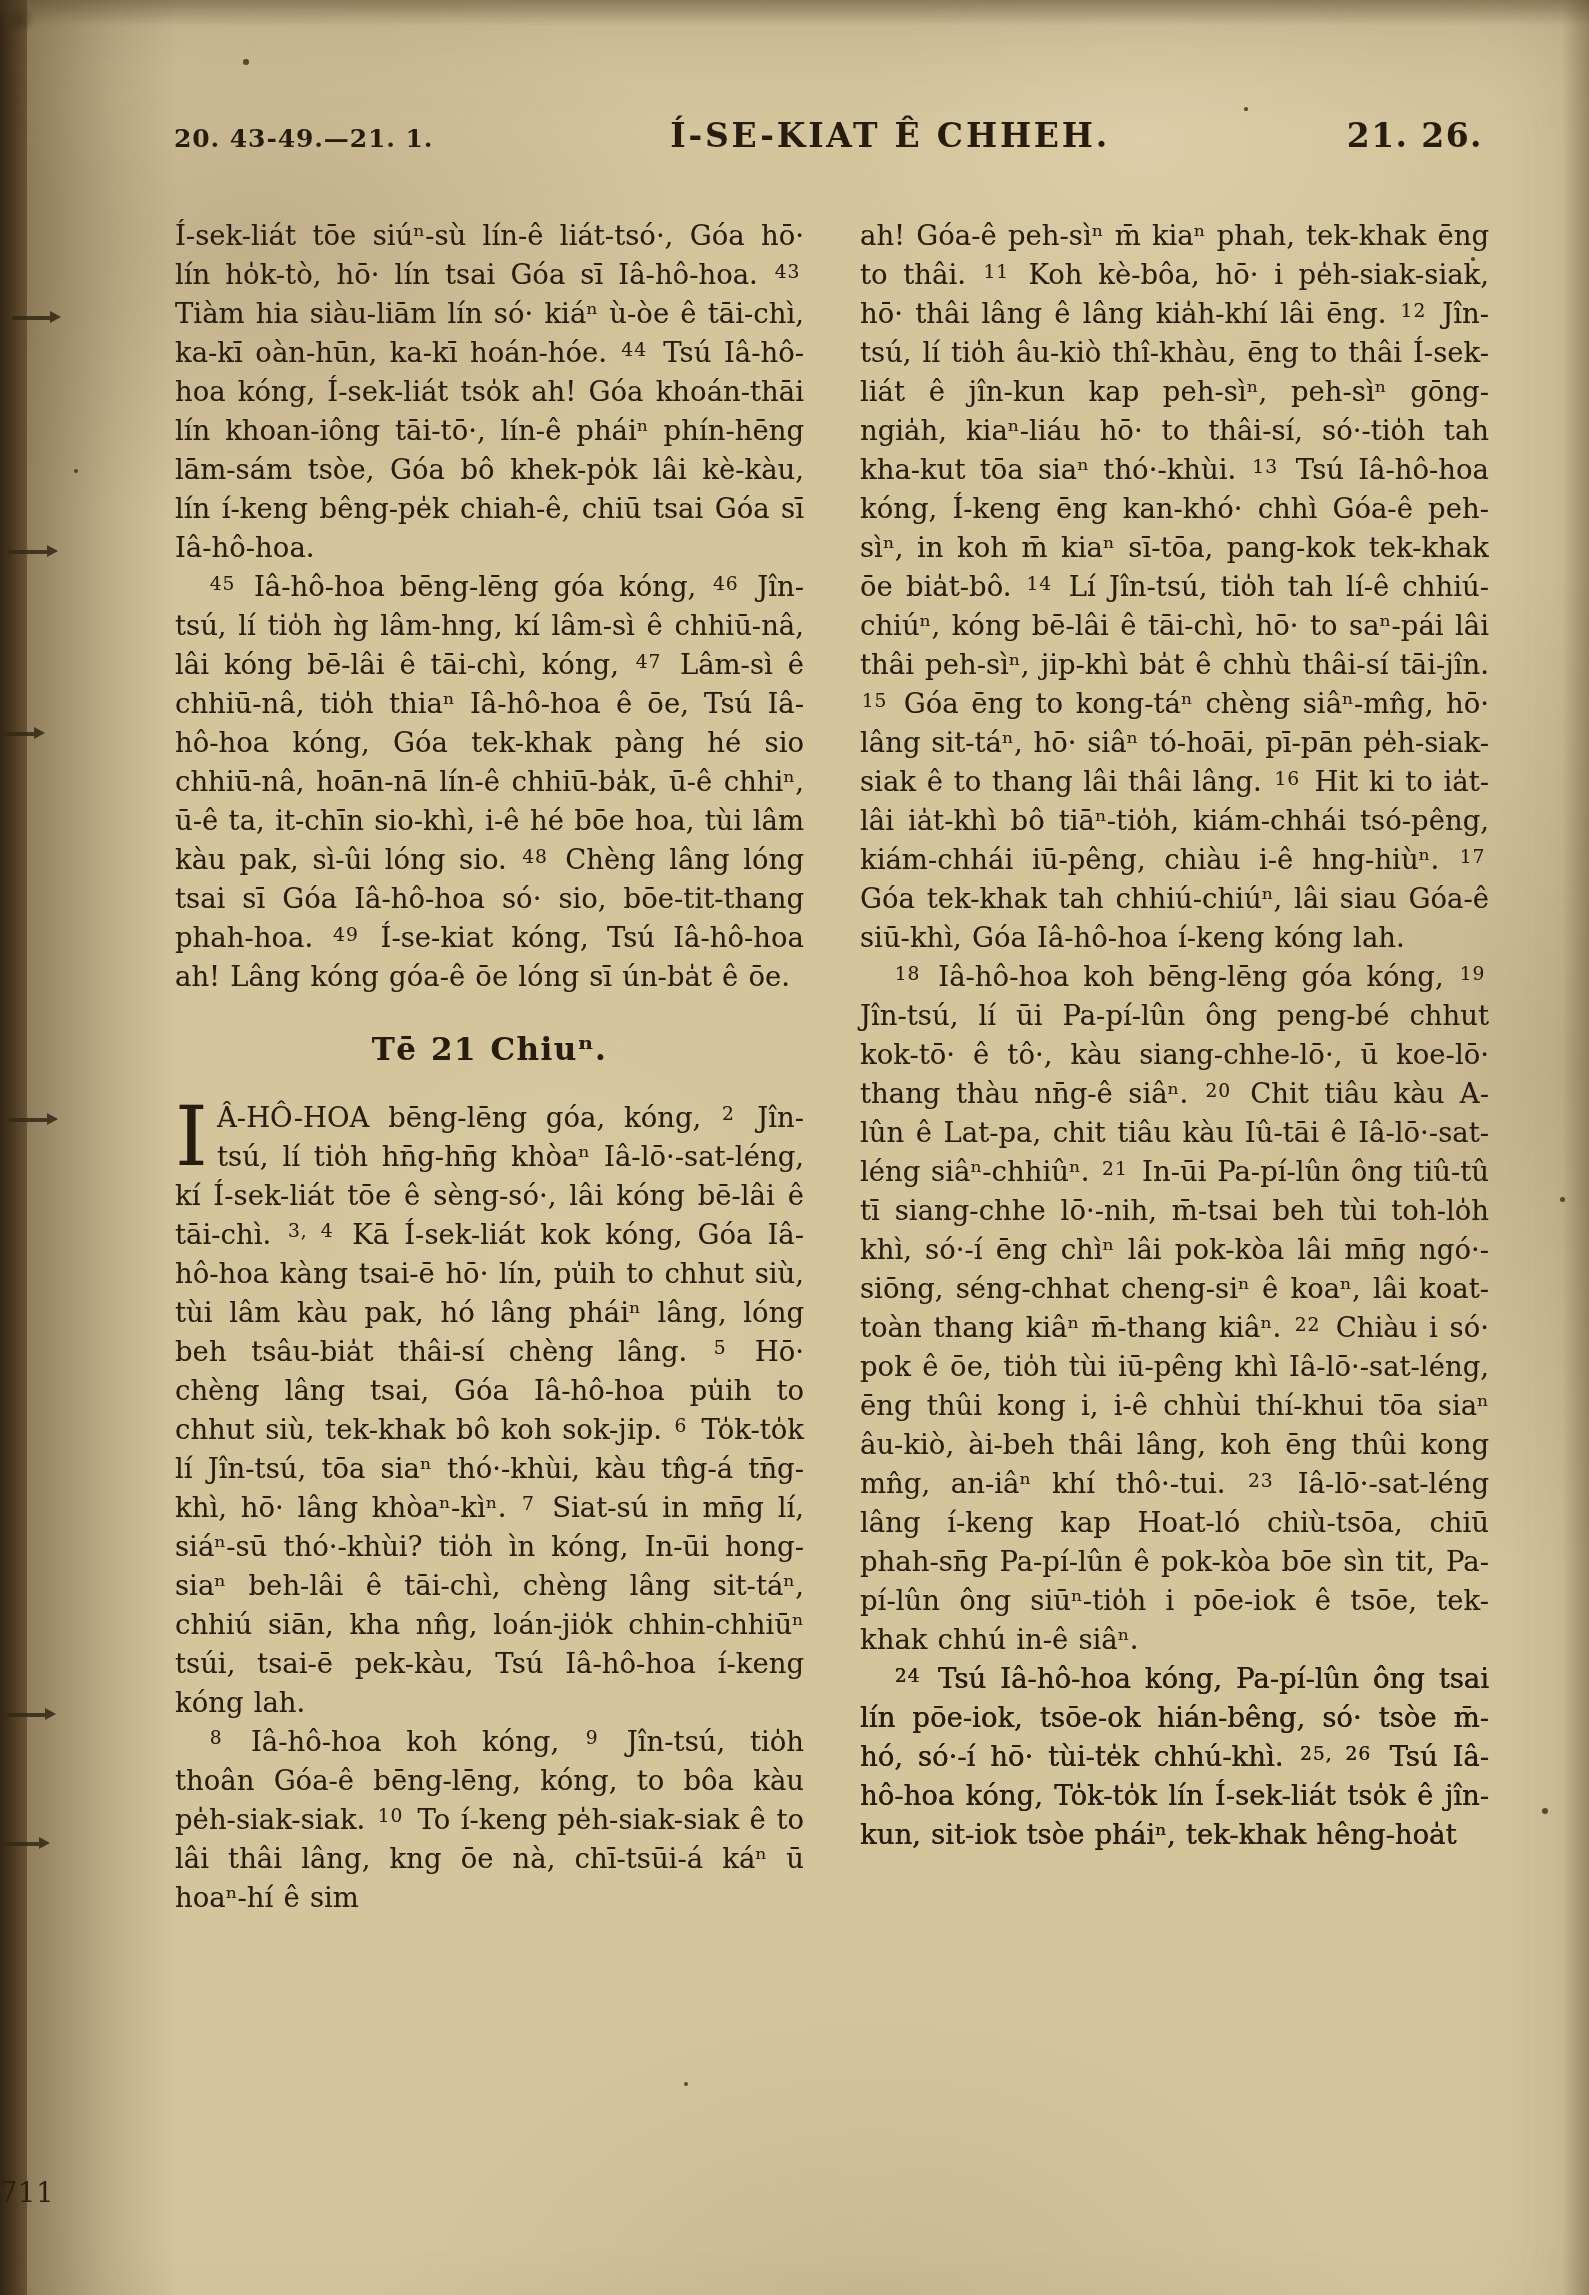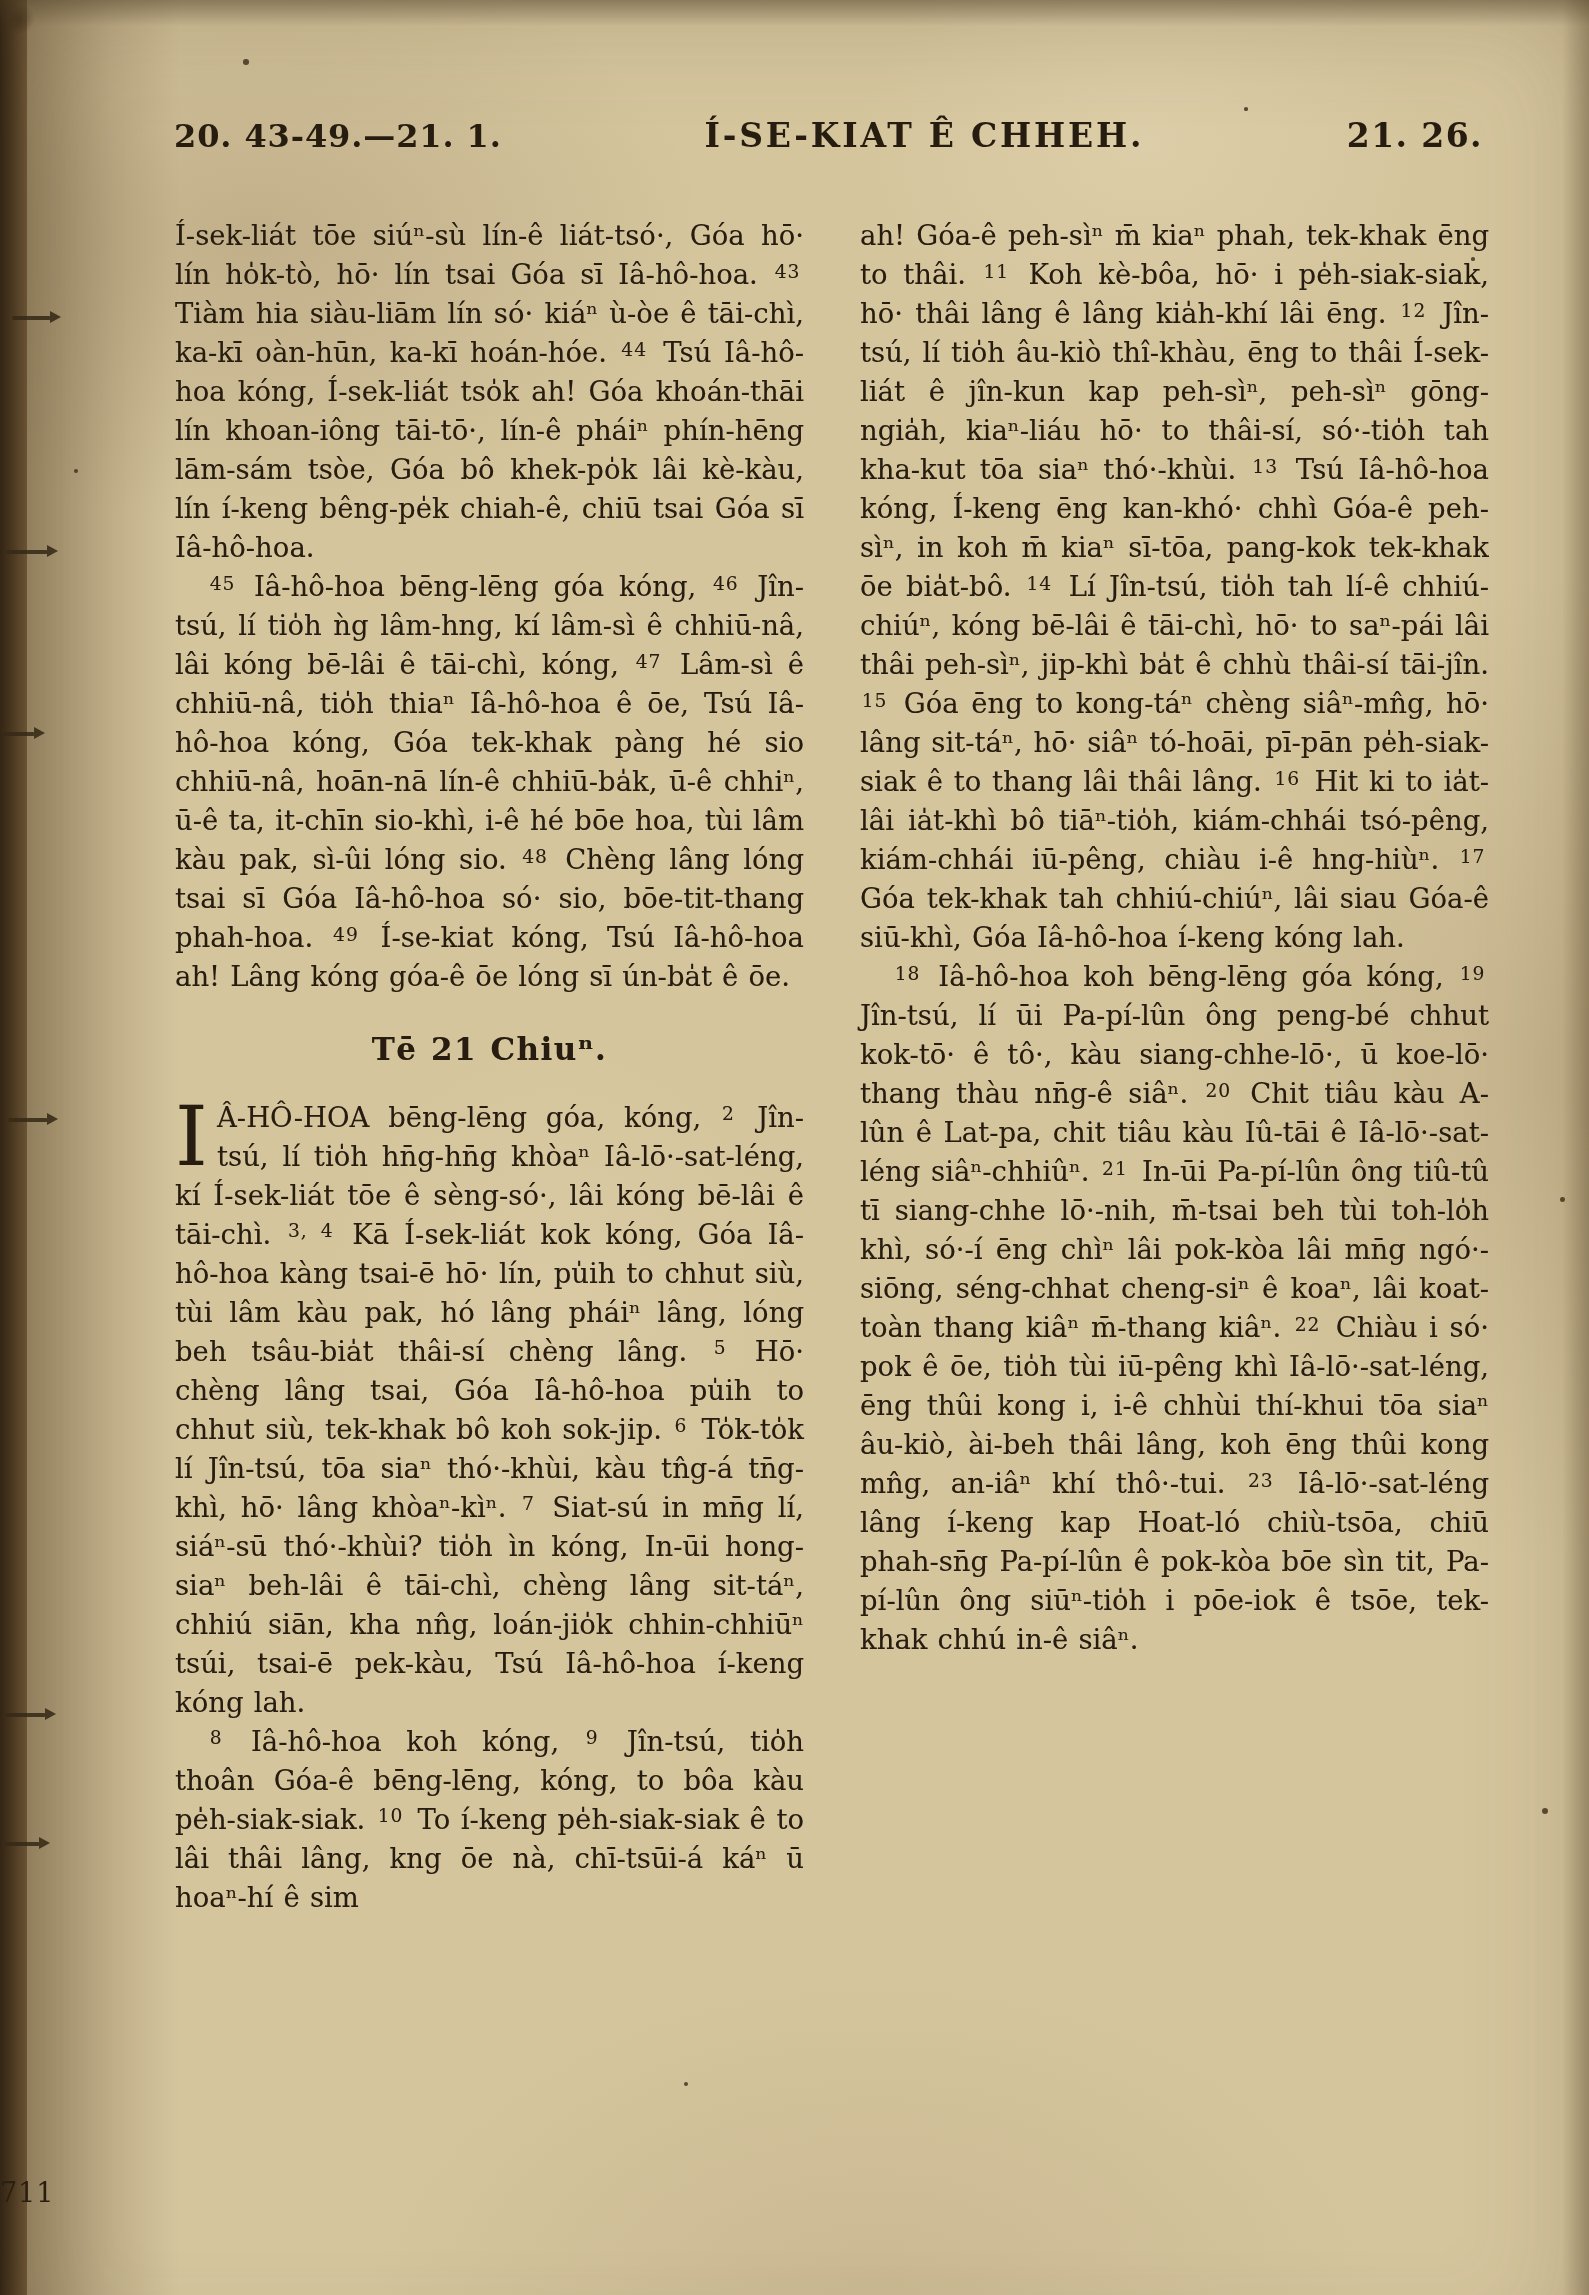--- a/index.html
+++ b/index.html
@@ -30,21 +30,21 @@
     background:linear-gradient(270deg,rgba(88,70,42,.38),rgba(88,70,42,0));}
   .vignette{position:absolute;inset:0;pointer-events:none;
     box-shadow:inset 0 0 119px rgba(84,64,36,.30);}
   .ink-mark{position:absolute;height:4.1px;background:#322715;border-radius:2.3px;opacity:.85;}
   .ink-mark::after{content:"";position:absolute;right:-10px;top:-4.6px;
     border-left:11px solid #322715;border-top:6.4px solid transparent;border-bottom:6.4px solid transparent;}
   .speck{position:absolute;background:#3a2c17;border-radius:50%;opacity:.8;}
   
   .running-head{position:absolute;top:116px;left:174px;right:106px;
     display:flex;justify-content:space-between;align-items:baseline;font-weight:bold;}
-  .rh-left{font-size:32px;letter-spacing:0.9px;}
+  .rh-left{font-size:25px;letter-spacing:0.9px;}
   .rh-center{font-size:33px;letter-spacing:2.8px;}
   .rh-right{font-size:33px;letter-spacing:1.4px;}
   .columns{position:absolute;top:216px;left:175px;right:100px;bottom:174px;
     display:flex;gap:56px;overflow:hidden;}
   .column{flex:1 1 0;font-size:27.5px;line-height:39px;text-align:justify;word-spacing:1.4px;}
   .para{margin:0;text-indent:1.2em;text-shadow:0 0 0.5px rgba(46,32,14,.30);}
   .para.noindent{text-indent:0;}
   .para.heavy{text-shadow:0.3px 0 0 currentColor, 0 0 0.5px rgba(46,32,14,.35);}
   .verse{font-size:0.68em;position:relative;top:-0.34em;vertical-align:baseline;
     margin:0 3.7px 0 1.8px;letter-spacing:0.9px;line-height:0;}
@@ -92,19 +92,20 @@
   <div class="column" id="col-left">
       <p class="para noindent">Í-sek-liát tōe siúⁿ-sù lín-ê liát-tsó·, Góa hō· lín ho̍k-tò, hō· lín tsai Góa sī Iâ-hô-hoa. <sup class="verse">43</sup> Tiàm hia siàu-liām lín só· kiáⁿ ù-òe ê tāi-chì, ka-kī oàn-hūn, ka-kī hoán-hóe. <sup class="verse">44</sup> Tsú Iâ-hô-hoa kóng, Í-sek-liát tso̍k ah! Góa khoán-thāi lín khoan-iông tāi-tō·, lín-ê pháiⁿ phín-hēng lām-sám tsòe, Góa bô khek-po̍k lâi kè-kàu, lín í-keng bêng-pe̍k chiah-ê, chiū tsai Góa sī Iâ-hô-hoa.</p>
       <p class="para"><sup class="verse">45</sup> Iâ-hô-hoa bēng-lēng góa kóng, <sup class="verse">46</sup> Jîn-tsú, lí tio̍h ǹg lâm-hng, kí lâm-sì ê chhiū-nâ, lâi kóng bē-lâi ê tāi-chì, kóng, <sup class="verse">47</sup> Lâm-sì ê chhiū-nâ, tio̍h thiaⁿ Iâ-hô-hoa ê ōe, Tsú Iâ-hô-hoa kóng, Góa tek-khak pàng hé sio chhiū-nâ, hoān-nā lín-ê chhiū-ba̍k, ū-ê chhiⁿ, ū-ê ta, it-chīn sio-khì, i-ê hé bōe hoa, tùi lâm kàu pak, sì-ûi lóng sio. <sup class="verse">48</sup> Chèng lâng lóng tsai sī Góa Iâ-hô-hoa só· sio, bōe-tit-thang phah-hoa. <sup class="verse">49</sup> Í-se-kiat kóng, Tsú Iâ-hô-hoa ah! Lâng kóng góa-ê ōe lóng sī ún-ba̍t ê ōe.</p>
       <div class="chapter-heading">Tē 21 Chiuⁿ.</div>
       <p class="para noindent"><span class="dropcap">I</span>Â-HÔ-HOA bēng-lēng góa, kóng, <sup class="verse">2</sup> Jîn-tsú, lí tio̍h hn̄g-hn̄g khòaⁿ Iâ-lō·-sat-léng, kí Í-sek-liát tōe ê sèng-só·, lâi kóng bē-lâi ê tāi-chì. <sup class="verse">3, 4</sup> Kā Í-sek-liát kok kóng, Góa Iâ-hô-hoa kàng tsai-ē hō· lín, pu̍ih to chhut siù, tùi lâm kàu pak, hó lâng pháiⁿ lâng, lóng beh tsâu-bia̍t thâi-sí chèng lâng. <sup class="verse">5</sup> Hō· chèng lâng tsai, Góa Iâ-hô-hoa pu̍ih to chhut siù, tek-khak bô koh sok-jip. <sup class="verse">6</sup> To̍k-to̍k lí Jîn-tsú, tōa siaⁿ thó·-khùi, kàu tn̂g-á tn̄g-khì, hō· lâng khòaⁿ-kìⁿ. <sup class="verse">7</sup> Siat-sú in mn̄g lí, siáⁿ-sū thó·-khùi? tio̍h ìn kóng, In-ūi hong-siaⁿ beh-lâi ê tāi-chì, chèng lâng sit-táⁿ, chhiú siān, kha nn̂g, loán-jio̍k chhin-chhiūⁿ tsúi, tsai-ē pek-kàu, Tsú Iâ-hô-hoa í-keng kóng lah.</p>
       <p class="para"><sup class="verse">8</sup> Iâ-hô-hoa koh kóng, <sup class="verse">9</sup> Jîn-tsú, tio̍h thoân Góa-ê bēng-lēng, kóng, to bôa kàu pe̍h-siak-siak. <sup class="verse">10</sup> To í-keng pe̍h-siak-siak ê to lâi thâi lâng, kng ōe nà, chī-tsūi-á káⁿ ū hoaⁿ-hí ê sim</p>
     </div>
   <div class="column" id="col-right">
       <p class="para noindent">ah! Góa-ê peh-sìⁿ m̄ kiaⁿ phah, tek-khak ēng to thâi. <sup class="verse">11</sup> Koh kè-bôa, hō· i pe̍h-siak-siak, hō· thâi lâng ê lâng kia̍h-khí lâi ēng. <sup class="verse">12</sup> Jîn-tsú, lí tio̍h âu-kiò thî-khàu, ēng to thâi Í-sek-liát ê jîn-kun kap peh-sìⁿ, peh-sìⁿ gōng-ngia̍h, kiaⁿ-liáu hō· to thâi-sí, só·-tio̍h tah kha-kut tōa siaⁿ thó·-khùi. <sup class="verse">13</sup> Tsú Iâ-hô-hoa kóng, Í-keng ēng kan-khó· chhì Góa-ê peh-sìⁿ, in koh m̄ kiaⁿ sī-tōa, pang-kok tek-khak ōe bia̍t-bô. <sup class="verse">14</sup> Lí Jîn-tsú, tio̍h tah lí-ê chhiú-chiúⁿ, kóng bē-lâi ê tāi-chì, hō· to saⁿ-pái lâi thâi peh-sìⁿ, jip-khì ba̍t ê chhù thâi-sí tāi-jîn. <sup class="verse">15</sup> Góa ēng to kong-táⁿ chèng siâⁿ-mn̂g, hō· lâng sit-táⁿ, hō· siâⁿ tó-hoāi, pī-pān pe̍h-siak-siak ê to thang lâi thâi lâng. <sup class="verse">16</sup> Hit ki to ia̍t-lâi ia̍t-khì bô tiāⁿ-tio̍h, kiám-chhái tsó-pêng, kiám-chhái iū-pêng, chiàu i-ê hng-hiùⁿ. <sup class="verse">17</sup> Góa tek-khak tah chhiú-chiúⁿ, lâi siau Góa-ê siū-khì, Góa Iâ-hô-hoa í-keng kóng lah.</p>
       <p class="para"><sup class="verse">18</sup> Iâ-hô-hoa koh bēng-lēng góa kóng, <sup class="verse">19</sup> Jîn-tsú, lí ūi Pa-pí-lûn ông peng-bé chhut kok-tō· ê tô·, kàu siang-chhe-lō·, ū koe-lō· thang thàu nn̄g-ê siâⁿ. <sup class="verse">20</sup> Chit tiâu kàu A-lûn ê Lat-pa, chit tiâu kàu Iû-tāi ê Iâ-lō·-sat-léng siâⁿ-chhiûⁿ. <sup class="verse">21</sup> In-ūi Pa-pí-lûn ông tiû-tû tī siang-chhe lō·-nih, m̄-tsai beh tùi toh-lo̍h khì, só·-í ēng chìⁿ lâi pok-kòa lâi mn̄g ngó·-siōng, séng-chhat cheng-siⁿ ê koaⁿ, lâi koat-toàn thang kiâⁿ m̄-thang kiâⁿ. <sup class="verse">22</sup> Chiàu i só· pok ê ōe, tio̍h tùi iū-pêng khì Iâ-lō·-sat-léng, ēng thûi kong i, i-ê chhùi thí-khui tōa siaⁿ âu-kiò, ài-beh thâi lâng, koh ēng thûi kong mn̂g, an-iâⁿ khí thô·-tui. <sup class="verse">23</sup> Iâ-lō·-sat-léng lâng í-keng kap Hoat-ló chiù-tsōa, chiū phah-sn̄g Pa-pí-lûn ê pok-kòa bōe sìn tit, Pa-pí-lûn ông siūⁿ-tio̍h i pōe-iok ê tsōe, tek-khak chhú in-ê siâⁿ.</p>
+      <p class="para heavy"><sup class="verse">24</sup> Tsú Iâ-hô-hoa kóng, Pa-pí-lûn ông tsai lín pōe-iok, tsōe-ok hián-bêng, só· tsòe m̄-hó, só·-í hō· tùi-te̍k chhú-khì. <sup class="verse">25, 26</sup> Tsú Iâ-hô-hoa kóng, To̍k-to̍k lín Í-sek-liát tso̍k ê jîn-kun, sit-iok tsòe pháiⁿ, tek-khak hêng-hoa̍t</p>
     </div>
 </div>
 
 <div class="page-number">711</div>
 
 <div class="vignette"></div>
 
 
 </body></html>

